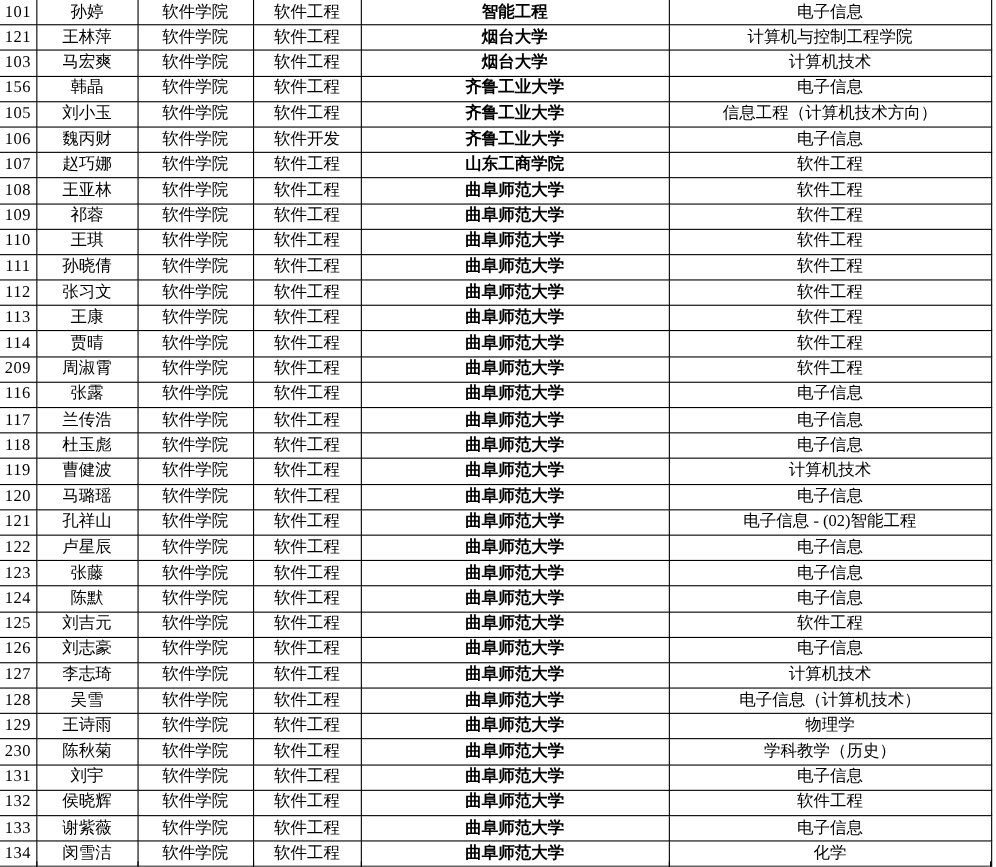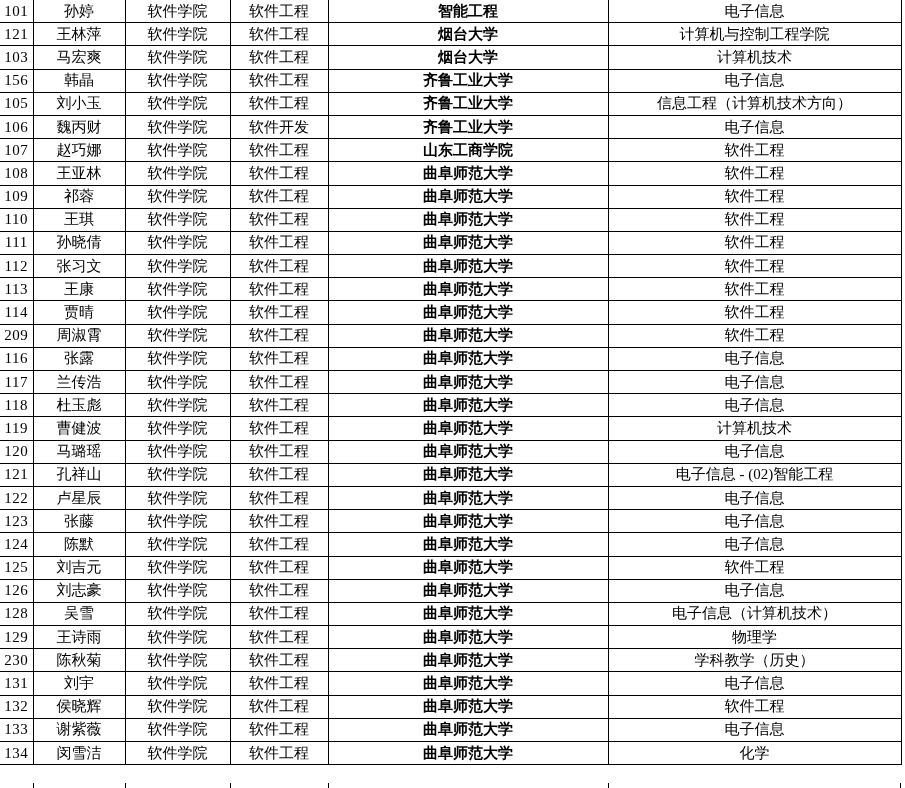--- a/index.html
+++ b/index.html
@@ -266,20 +266,28 @@
       </tr>
       <tr>
         <td class="col-no">126</td>
         <td class="col-name">刘志豪</td>
         <td class="col-college">软件学院</td>
         <td class="col-major">软件工程</td>
         <td class="col-university">曲阜师范大学</td>
         <td class="col-program">电子信息</td>
       </tr>
       <tr>
+        <td class="col-no">127</td>
+        <td class="col-name">李志琦</td>
+        <td class="col-college">软件学院</td>
+        <td class="col-major">软件工程</td>
+        <td class="col-university">曲阜师范大学</td>
+        <td class="col-program">计算机技术</td>
+      </tr>
+      <tr>
         <td class="col-no">128</td>
         <td class="col-name">吴雪</td>
         <td class="col-college">软件学院</td>
         <td class="col-major">软件工程</td>
         <td class="col-university">曲阜师范大学</td>
         <td class="col-program">电子信息（计算机技术）</td>
       </tr>
       <tr>
         <td class="col-no">129</td>
         <td class="col-name">王诗雨</td>

